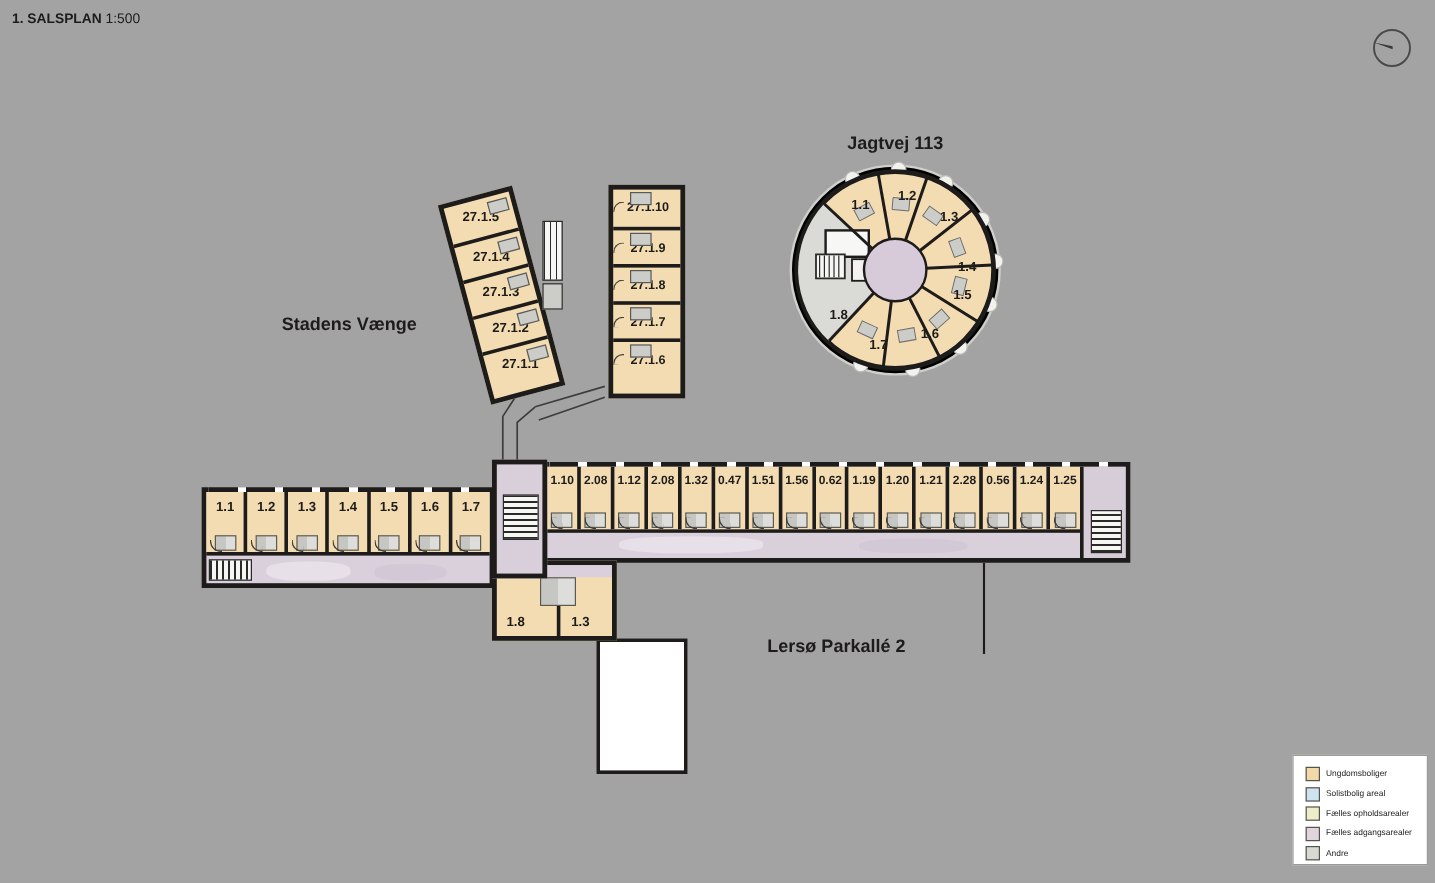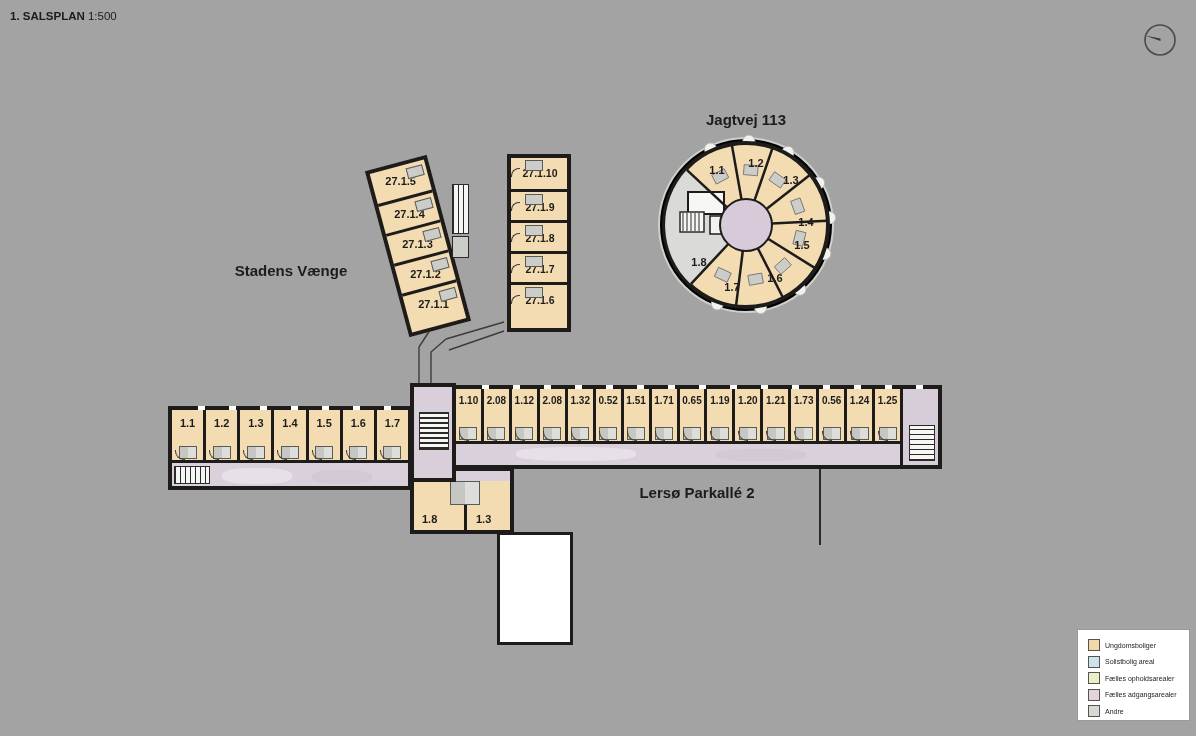--- a/index.html
+++ b/index.html
@@ -86,21 +86,21 @@
     <span>1:500</span>
   </div>
 
   <svg class="abs" style="left:1141px;top:22px" width="38" height="38" viewBox="0 0 38 38">
     <circle cx="19" cy="18" r="15" fill="none" stroke="#4a4a46" stroke-width="1.6"></circle>
     <polygon points="4,13.5 19.5,16.5 19.5,19" fill="#3a3a36"></polygon>
   </svg>
 
   <div class="bldg-title" style="left:746px;top:111px">Jagtvej 113</div>
   <div class="bldg-title" style="left:291px;top:262px">Stadens Vænge</div>
-  <div class="bldg-title" style="left:697px;top:484px">Lersø Parkallé 2</div>
+  <div class="bldg-title" style="left:697px;top:530px">Lersø Parkallé 2</div>
 
   <svg class="abs" style="left:0;top:0" width="1196" height="736" viewBox="0 0 1196 736">
     <polyline points="432,327 419,347 419,384" fill="none" stroke="#3c3c38" stroke-width="1.4"></polyline>
     <polyline points="446,339 431,352 431,384" fill="none" stroke="#3c3c38" stroke-width="1.4"></polyline>
     <line x1="446" y1="339" x2="504" y2="322" stroke="#3c3c38" stroke-width="1.4"></line>
     <line x1="449" y1="350" x2="504" y2="331" stroke="#3c3c38" stroke-width="1.4"></line>
     <line x1="820" y1="468" x2="820" y2="545" stroke="#1d1c1a" stroke-width="1.8"></line>
   </svg>
 
   <svg class="abs" style="left:652px;top:134px" width="190" height="190" viewBox="0 0 190 190">
@@ -290,56 +290,56 @@
           <span class="ulbl">2.08</span>
           <span class="pod"></span>
           <span class="arc"></span>
         </div>
         <div class="unit">
           <span class="ulbl">1.32</span>
           <span class="pod"></span>
           <span class="arc"></span>
         </div>
         <div class="unit">
-          <span class="ulbl">0.52</span>
+          <span class="ulbl">0.47</span>
           <span class="pod"></span>
           <span class="arc"></span>
         </div>
         <div class="unit">
           <span class="ulbl">1.51</span>
           <span class="pod"></span>
           <span class="arc"></span>
         </div>
         <div class="unit">
-          <span class="ulbl">1.71</span>
-          <span class="pod"></span>
-          <span class="arc"></span>
-        </div>
-        <div class="unit">
-          <span class="ulbl">0.65</span>
+          <span class="ulbl">1.56</span>
+          <span class="pod"></span>
+          <span class="arc"></span>
+        </div>
+        <div class="unit">
+          <span class="ulbl">0.62</span>
           <span class="pod"></span>
           <span class="arc"></span>
         </div>
         <div class="unit">
           <span class="ulbl">1.19</span>
           <span class="pod"></span>
           <span class="arc"></span>
         </div>
         <div class="unit">
           <span class="ulbl">1.20</span>
           <span class="pod"></span>
           <span class="arc"></span>
         </div>
         <div class="unit">
           <span class="ulbl">1.21</span>
           <span class="pod"></span>
           <span class="arc"></span>
         </div>
         <div class="unit">
-          <span class="ulbl">1.73</span>
+          <span class="ulbl">2.28</span>
           <span class="pod"></span>
           <span class="arc"></span>
         </div>
         <div class="unit">
           <span class="ulbl">0.56</span>
           <span class="pod"></span>
           <span class="arc"></span>
         </div>
         <div class="unit">
           <span class="ulbl">1.24</span>

